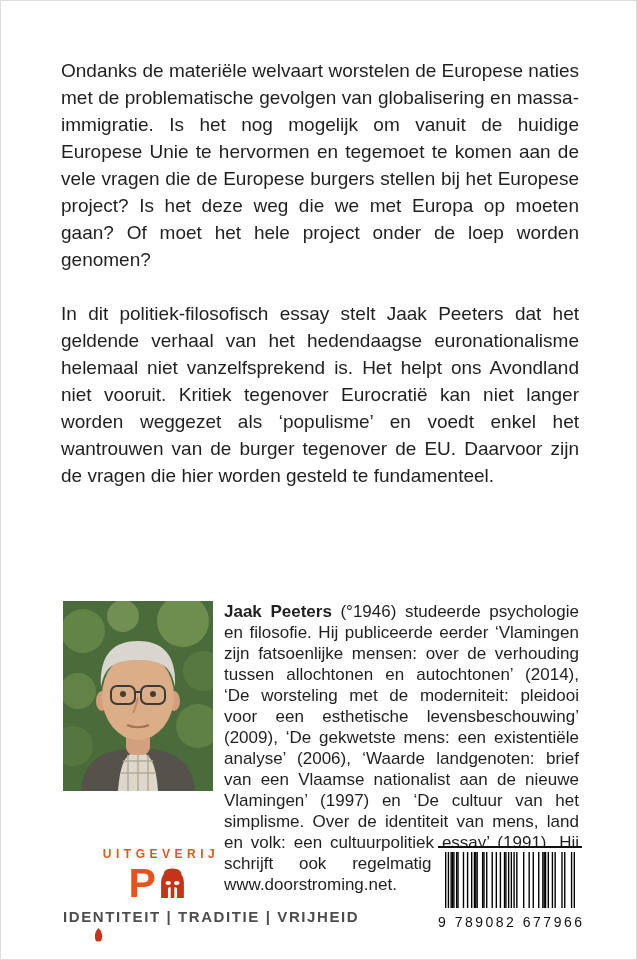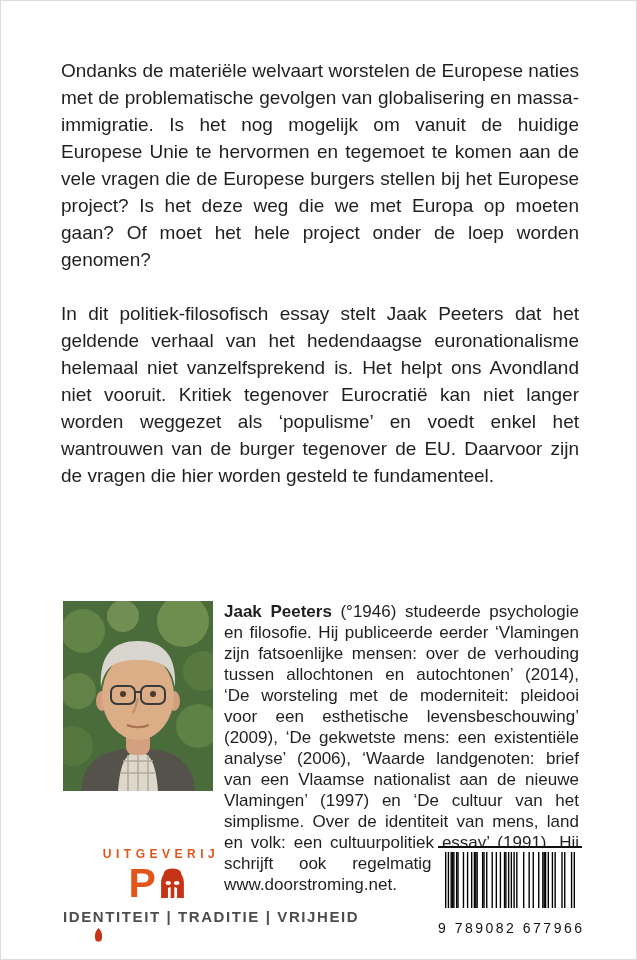--- a/index.html
+++ b/index.html
@@ -69,21 +69,21 @@
   .isbn-barcode {
     position:absolute; left:437px; top:845px; width:144px;
     border-top:2px solid #111;
     padding-top:4px;
     text-align:center;
     background:#fff;
   }
   .barcode-bars-wrap { padding:0 6px; }
   .isbn-number {
     font-size:14px; letter-spacing:2.5px; color:#111;
-    margin-top:8px; white-space:nowrap;
+    margin-top:2px; white-space:nowrap;
   }
 </style>
 </head>
 <body>
 
 <div class="page">
 
   <div class="blurb">
     <p>Ondanks de materiële welvaart worstelen de Europese naties met de problematische gevolgen van globalisering en massa-immigratie. Is het nog mogelijk om vanuit de huidige Europese Unie te hervormen en tegemoet te komen aan de vele vragen die de Europese burgers stellen bij het Europese project? Is het deze weg die we met Europa op moeten gaan? Of moet het hele project onder de loep worden genomen?</p>
     <p>In dit politiek-filosofisch essay stelt Jaak Peeters dat het geldende verhaal van het hedendaagse euronationalisme helemaal niet vanzelfsprekend is. Het helpt ons Avondland niet vooruit. Kritiek tegenover Eurocratië kan niet langer worden weggezet als ‘populisme’ en voedt enkel het wantrouwen van de burger tegenover de EU. Daarvoor zijn de vragen die hier worden gesteld te fundamenteel.</p>

